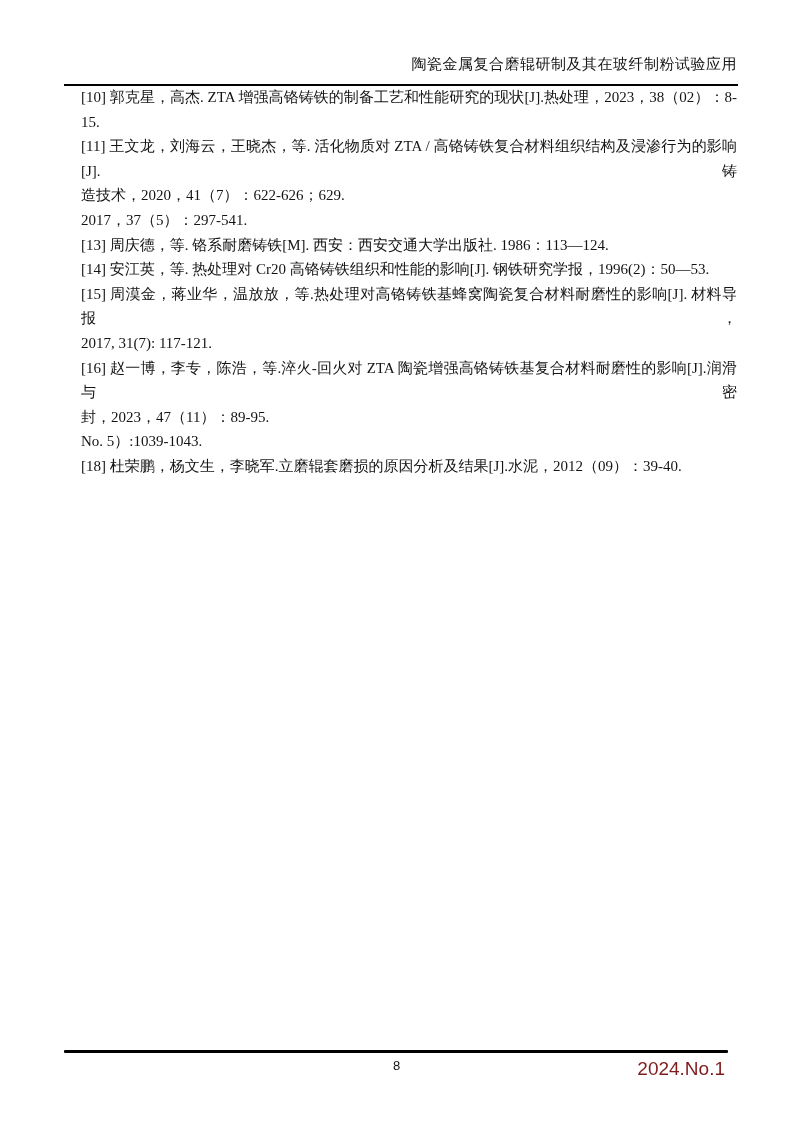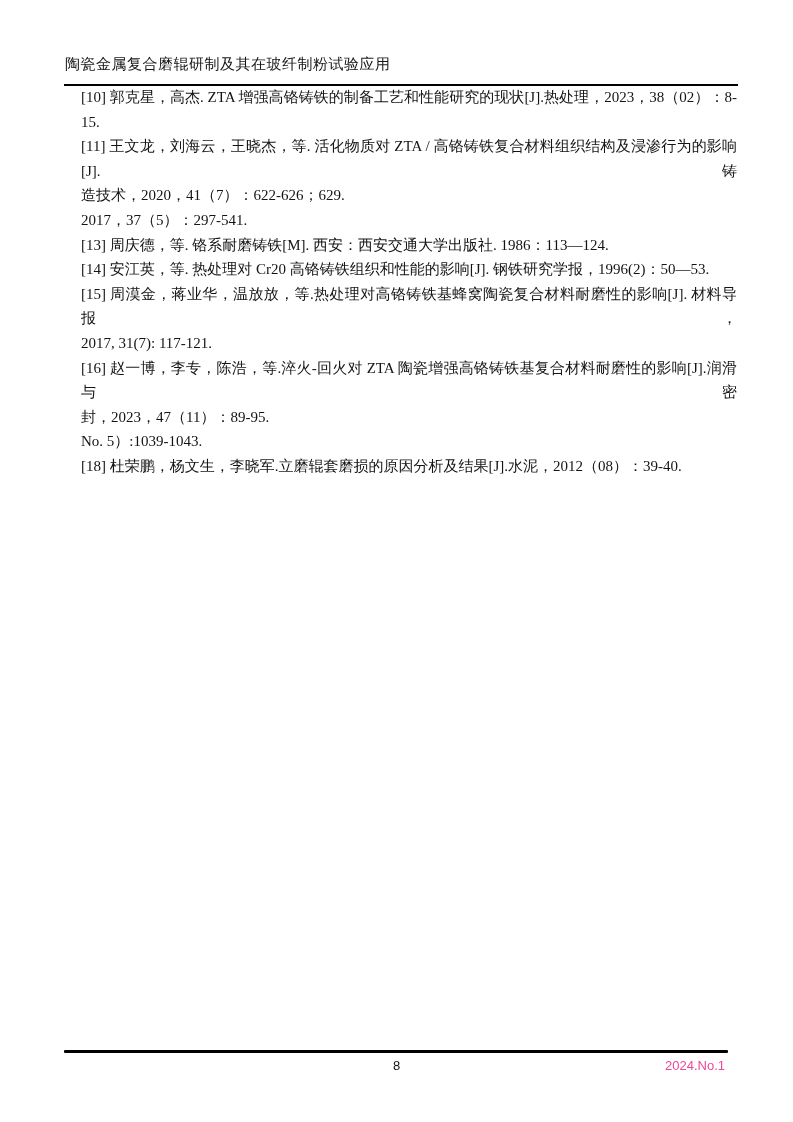--- a/index.html
+++ b/index.html
@@ -14,21 +14,21 @@
     background: #ffffff;
     color: #1a1a1a;
     font-family: "Liberation Serif", "DejaVu Serif", serif;
     overflow: hidden;
   }
   .running-head {
     position: absolute;
     top: 55px;
     left: 65px;
     width: 672px;
-    text-align: left;
+    text-align: right;
     font-size: 15px;
     letter-spacing: 0.5px;
     color: #161616;
     white-space: nowrap;
   }
   .header-rule {
     position: absolute;
     top: 84px;
     left: 64px;
     width: 674px;
@@ -69,23 +69,23 @@
     font-size: 13px;
     font-family: "Liberation Sans", "DejaVu Sans", sans-serif;
     color: #111111;
   }
   .issue-label {
     position: absolute;
     top: 1058px;
     left: 65px;
     width: 660px;
     text-align: right;
-    font-size: 13px;
+    font-size: 19px;
     font-family: "Liberation Sans", "DejaVu Sans", sans-serif;
-    color: #ec4899;
+    color: #7f1d1d;
   }
 </style>
 </head>
 <body>
 
 <div class="page">
 
   <div class="running-head">陶瓷金属复合磨辊研制及其在玻纤制粉试验应用</div>
 
   <div class="header-rule"></div>
@@ -121,21 +121,21 @@
     <div>
       <div class="ref-line fill">[16] 赵一博，李专，陈浩，等.淬火-回火对 ZTA 陶瓷增强高铬铸铁基复合材料耐磨性的影响[J].润滑与密</div>
       <div class="ref-line">封，2023，47（11）：89-95.</div>
     </div>
 
     <div>
       <div class="ref-line">No. 5）:1039-1043.</div>
     </div>
 
     <div>
-      <div class="ref-line">[18] 杜荣鹏，杨文生，李晓军.立磨辊套磨损的原因分析及结果[J].水泥，2012（08）：39-40.</div>
+      <div class="ref-line">[18] 杜荣鹏，杨文生，李晓军.立磨辊套磨损的原因分析及结果[J].水泥，2012（09）：39-40.</div>
     </div>
 
   </div>
 
   <div class="footer-rule"></div>
 
   <div class="page-number">8</div>
 
   <div class="issue-label">2024.No.1</div>
 

